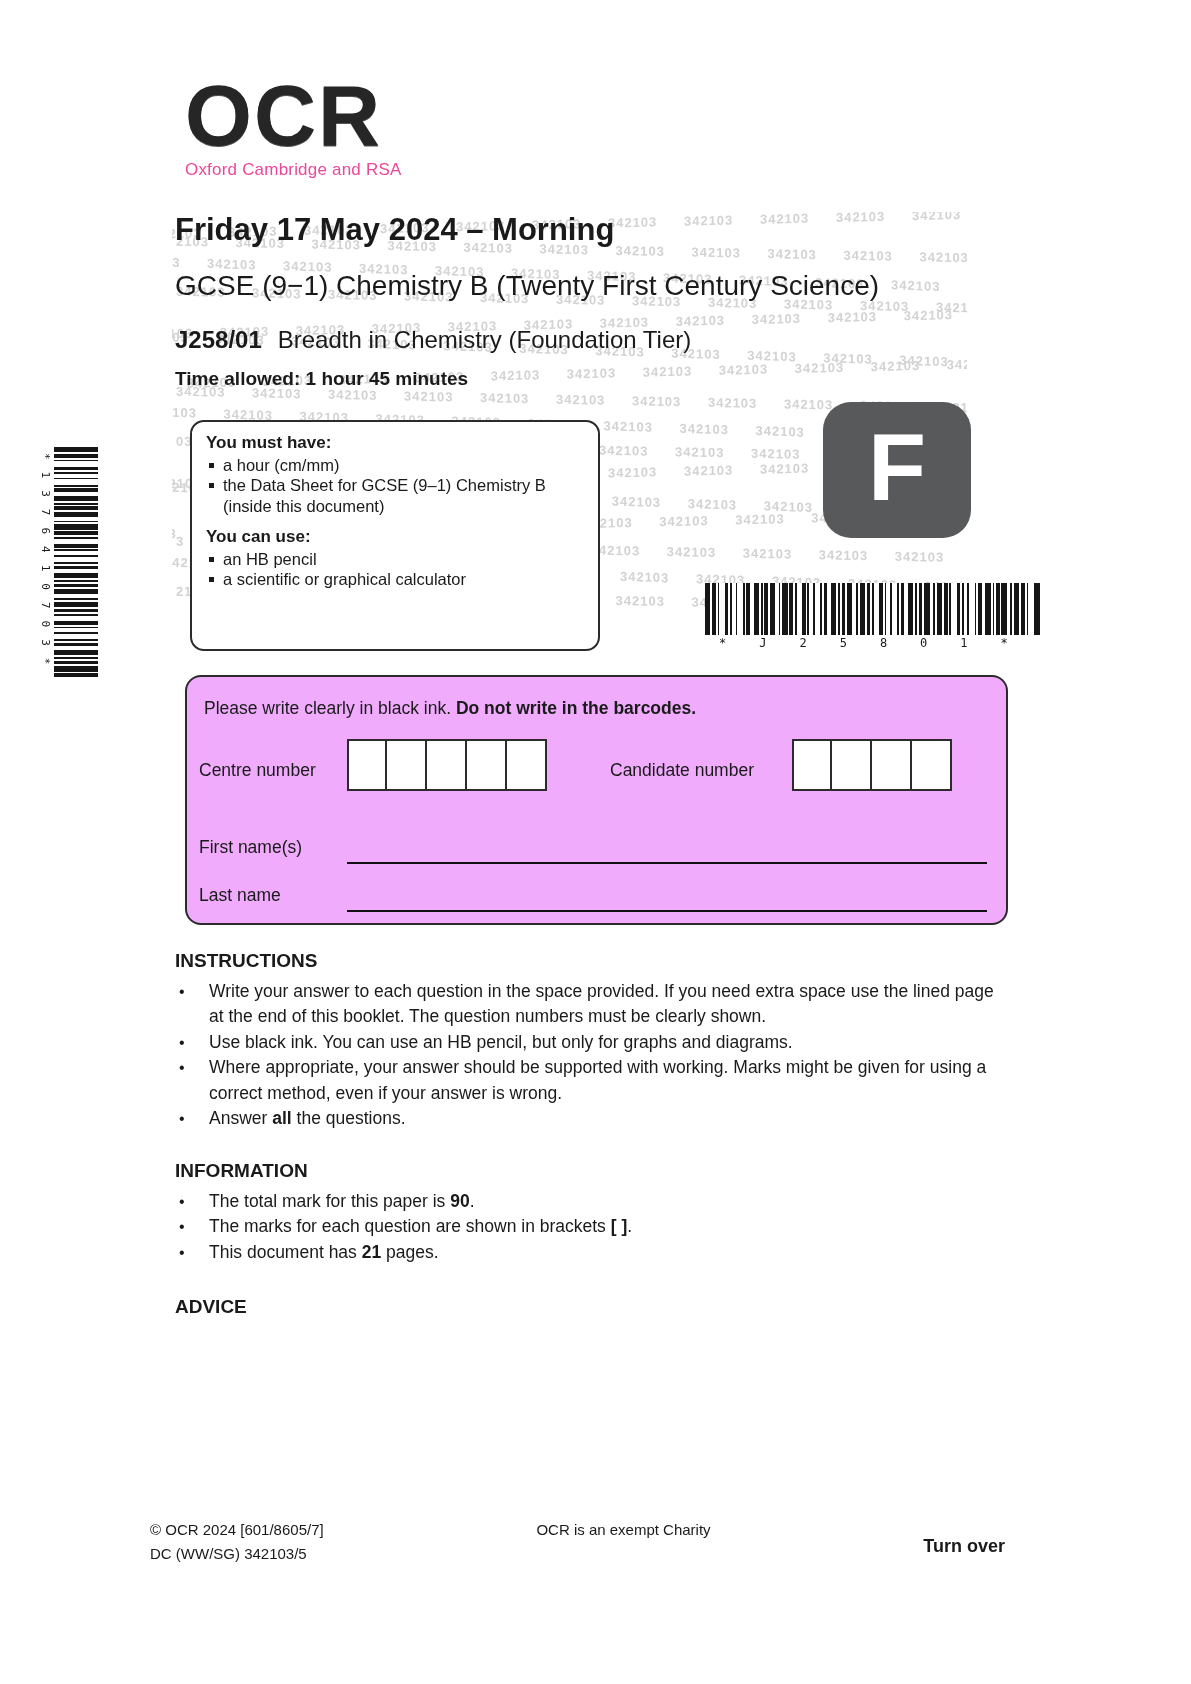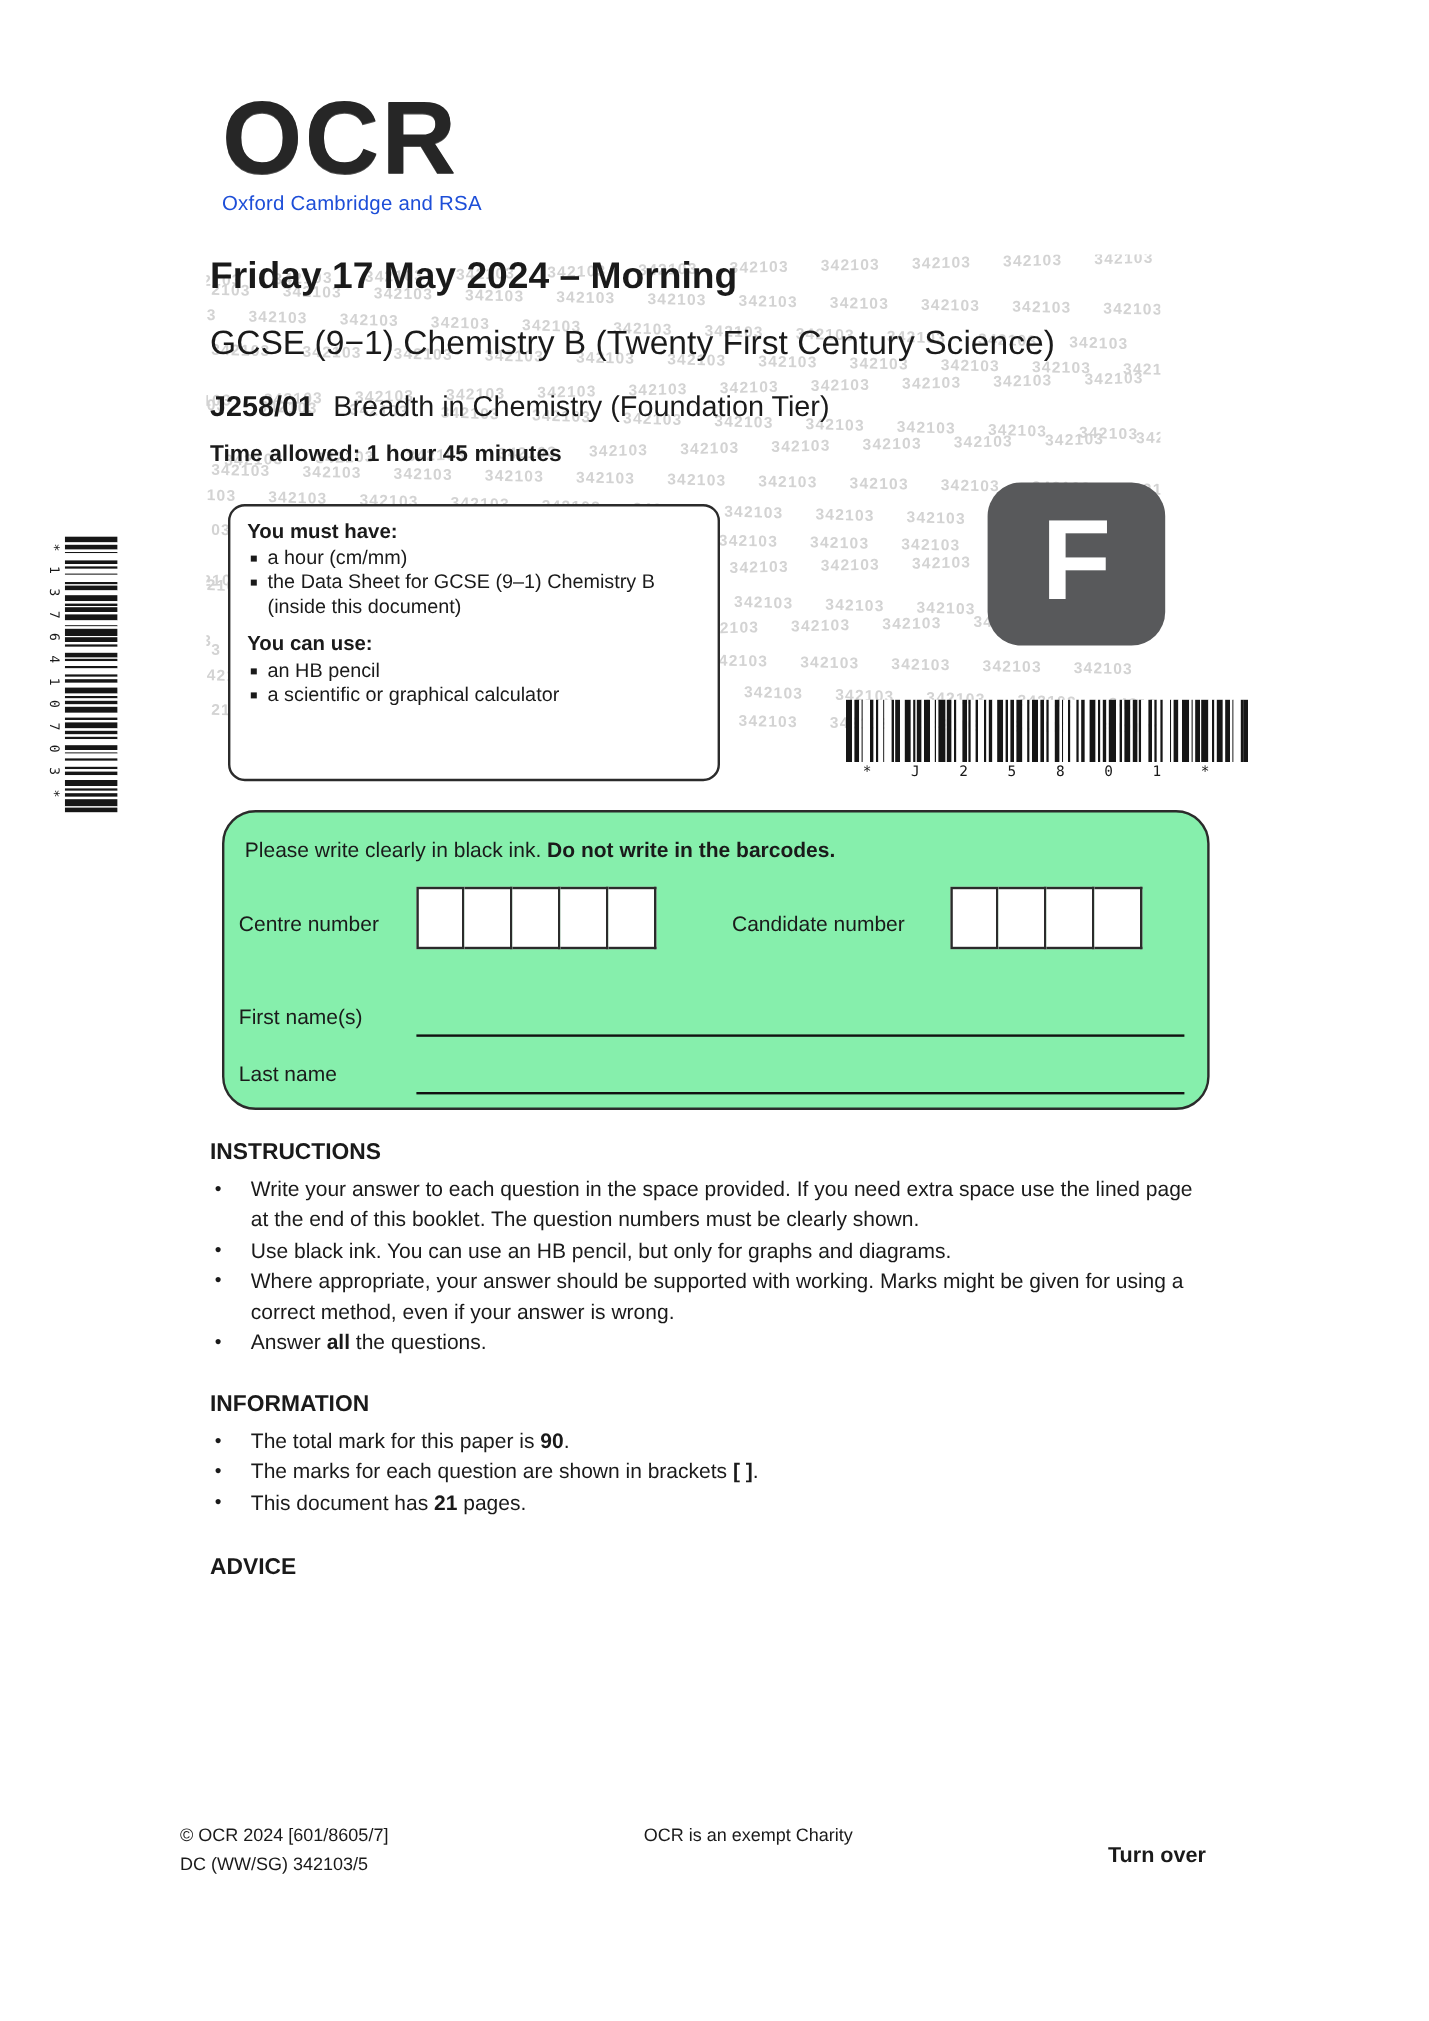--- a/index.html
+++ b/index.html
@@ -12,21 +12,21 @@
     color:#d3d3d3;font-weight:700;font-size:13px;line-height:25px;word-spacing:22px;letter-spacing:1px;user-select:none}
   .watermark .wrow{white-space:nowrap}
   .watermark .wrow:nth-child(odd){transform:translateX(-20px) skewY(-1.4deg)}
   .watermark .wrow:nth-child(even){transform:translateX(4px) skewY(1.2deg)}
   .watermark .wrow:nth-child(3n){transform:translateX(-8px) skewY(1.8deg)}
 
   
   .logo-block{position:absolute;left:185px;top:72px;z-index:1}
   .logo-text{font-size:86px;font-weight:800;letter-spacing:2px;color:#262626;line-height:86px;
     text-shadow:0 1px 0 #555}
-  .logo-sub{font-size:17px;color:#1d4ed8;margin-top:2px;letter-spacing:.2px}
+  .logo-sub{font-size:17px;color:#ec4899;margin-top:2px;letter-spacing:.2px}
 
   
   .hdr{position:absolute;left:175px;z-index:1}
   .h-date{top:212px;font-size:31px;font-weight:700}
   .h-qual{top:270px;font-size:28px;font-weight:400}
   .h-paper{top:326px;font-size:24px}
   .h-paper .pc{font-weight:700;margin-right:16px}
   .h-time{top:368px;font-size:19px;font-weight:700}
 
   
@@ -43,22 +43,22 @@
 
   
   .bars{display:flex;overflow:hidden}
   .h-barcode{position:absolute;left:705px;top:583px;width:336px;z-index:2}
   .bc-label{font-family:"DejaVu Sans Mono",monospace;font-size:12px;color:#1a1a1a;white-space:nowrap;overflow:hidden}
   .h-barcode .bc-label{letter-spacing:33px;padding-left:14px;margin-top:1px}
   .v-barcode{position:absolute;left:98px;top:447px;width:230px;height:58px;transform:rotate(90deg);transform-origin:0 0;z-index:2}
   .v-barcode .bc-label{letter-spacing:12px;padding-left:6px;margin-top:2px;font-size:11px}
 
   
-  .cand-box{position:absolute;left:185px;top:675px;width:823px;height:250px;background:#86efac;
-    border:2.5px solid #2b2b2b;border-radius:28px;z-index:1;font-size:17.5px}
+  .cand-box{position:absolute;left:185px;top:675px;width:823px;height:250px;background:#f0abfc;
+    border:2.5px solid #2b2b2b;border-radius:16px;z-index:1;font-size:17.5px}
   .cand-box .notice{position:absolute;left:17px;top:21px}
   .cand-box .lab-centre{position:absolute;left:12px;top:83px}
   .cand-box .lab-cand{position:absolute;left:423px;top:83px}
   .numcells{position:absolute;display:flex}
   .cells-centre{left:160px;top:62px}
   .cells-cand{left:605px;top:62px}
   .numcell{width:40px;height:52px;border:2px solid #2b2b2b;background:#fff}
   .numcell + .numcell{border-left:none}
   .cand-box .lab-first{position:absolute;left:12px;top:160px}
   .cand-box .lab-last{position:absolute;left:12px;top:208px}

